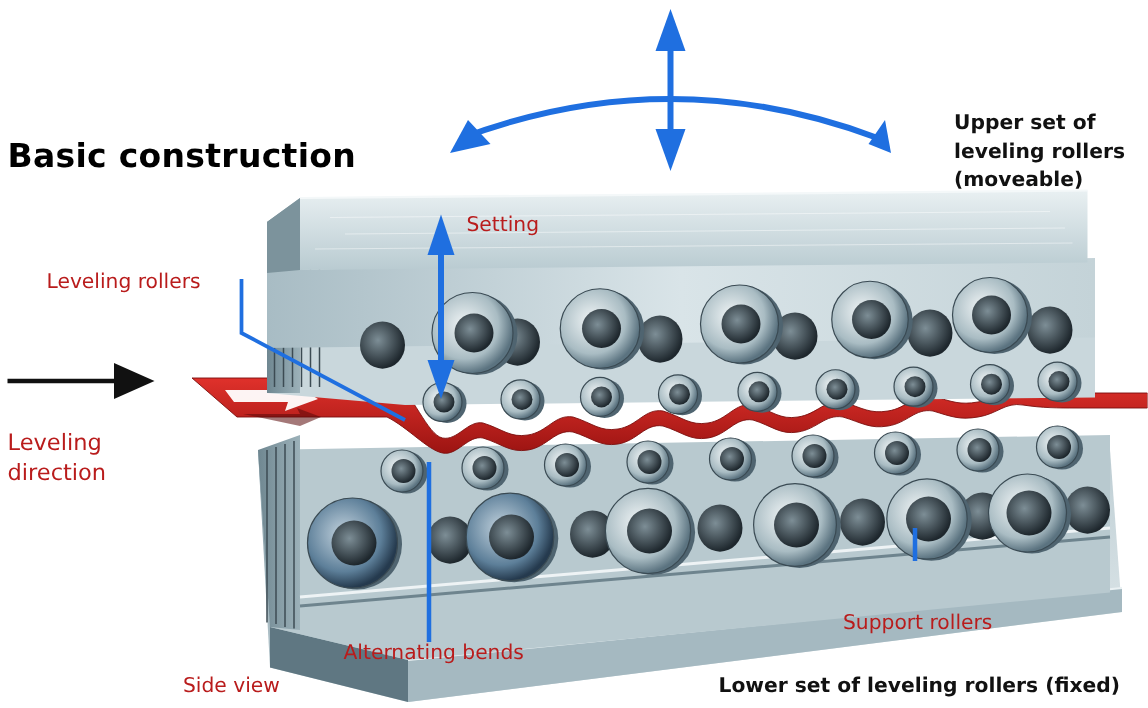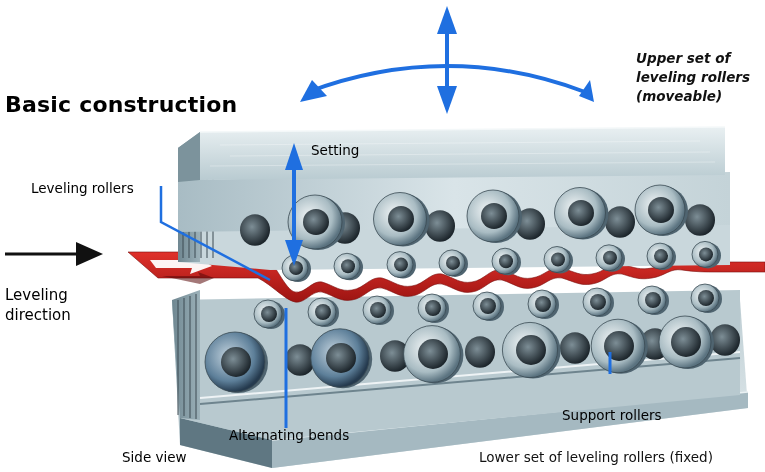--- a/index.html
+++ b/index.html
@@ -1,20 +1,20 @@
 <!DOCTYPE html>
 <html><head>
 <meta charset="utf-8">
 <style>
   html, body { margin: 0; padding: 0; background: #ffffff; }
   body { width: 765px; height: 472px; position: relative; overflow: hidden;
          font-family: "DejaVu Sans", "Liberation Sans", sans-serif; color: #1a1a1a; }
   .abs { position: absolute; }
   .title { left: 5px; top: 92px; font-size: 22px; font-weight: bold; letter-spacing: 0.2px; color: #000000; }
-  .lbl { font-size: 13.5px; line-height: 17px; color: #000000; white-space: nowrap; }
+  .lbl { font-size: 13.5px; line-height: 17px; color: #b91c1c; white-space: nowrap; }
   .lbl-bold { font-size: 13.5px; line-height: 19px; font-weight: bold; color: #111; white-space: nowrap; }
   svg#diagram { position: absolute; left: 0; top: 0; }
 </style>
 </head>
 <body>
 
 <svg id="diagram" width="765" height="472" viewBox="0 0 765 472">
   <defs>
     <linearGradient id="plateTop" x1="0" y1="0" x2="0" y2="1">
       <stop offset="0" stop-color="#e9f0f2"></stop>
@@ -306,34 +306,34 @@
   </g>
 
   <g>
     <line x1="5" y1="254" x2="80" y2="254" stroke="#111" stroke-width="3"></line>
     <polygon points="103,254 76,242 76,266" fill="#111"></polygon>
   </g>
 </svg>
 
 <div class="abs title">Basic construction</div>
 
-<div class="abs lbl-bold" style="left:636px; top:49px;font-style:italic;">
+<div class="abs lbl-bold" style="left:636px; top:73px;">
   <div>Upper set of</div>
   <div style="font-weight:bold;">leveling rollers</div>
   <div>(moveable)</div>
 </div>
 
 <div class="abs lbl" style="left:311px; top:142px;">Setting</div>
 
 <div class="abs lbl" style="left:31px; top:180px;">Leveling rollers</div>
 
 <div class="abs lbl" style="left:5px; top:268px; font-size:15px; line-height:20px;margin-top:17px;">
   <div>Leveling</div>
   <div>direction</div>
 </div>
 
 <div class="abs lbl" style="left:562px; top:382px;margin-top:25px;">Support rollers</div>
 
 <div class="abs lbl" style="left:229px; top:427px;">Alternating bends</div>
 
 <div class="abs lbl" style="left:122px; top:449px;">Side view</div>
 
-<div class="abs lbl-bold" style="left:479px; top:448px; font-weight:normal;">Lower set of leveling rollers (fixed)</div>
+<div class="abs lbl-bold" style="left:479px; top:448px; font-weight:bold;">Lower set of leveling rollers (fixed)</div>
 
 </body></html>

